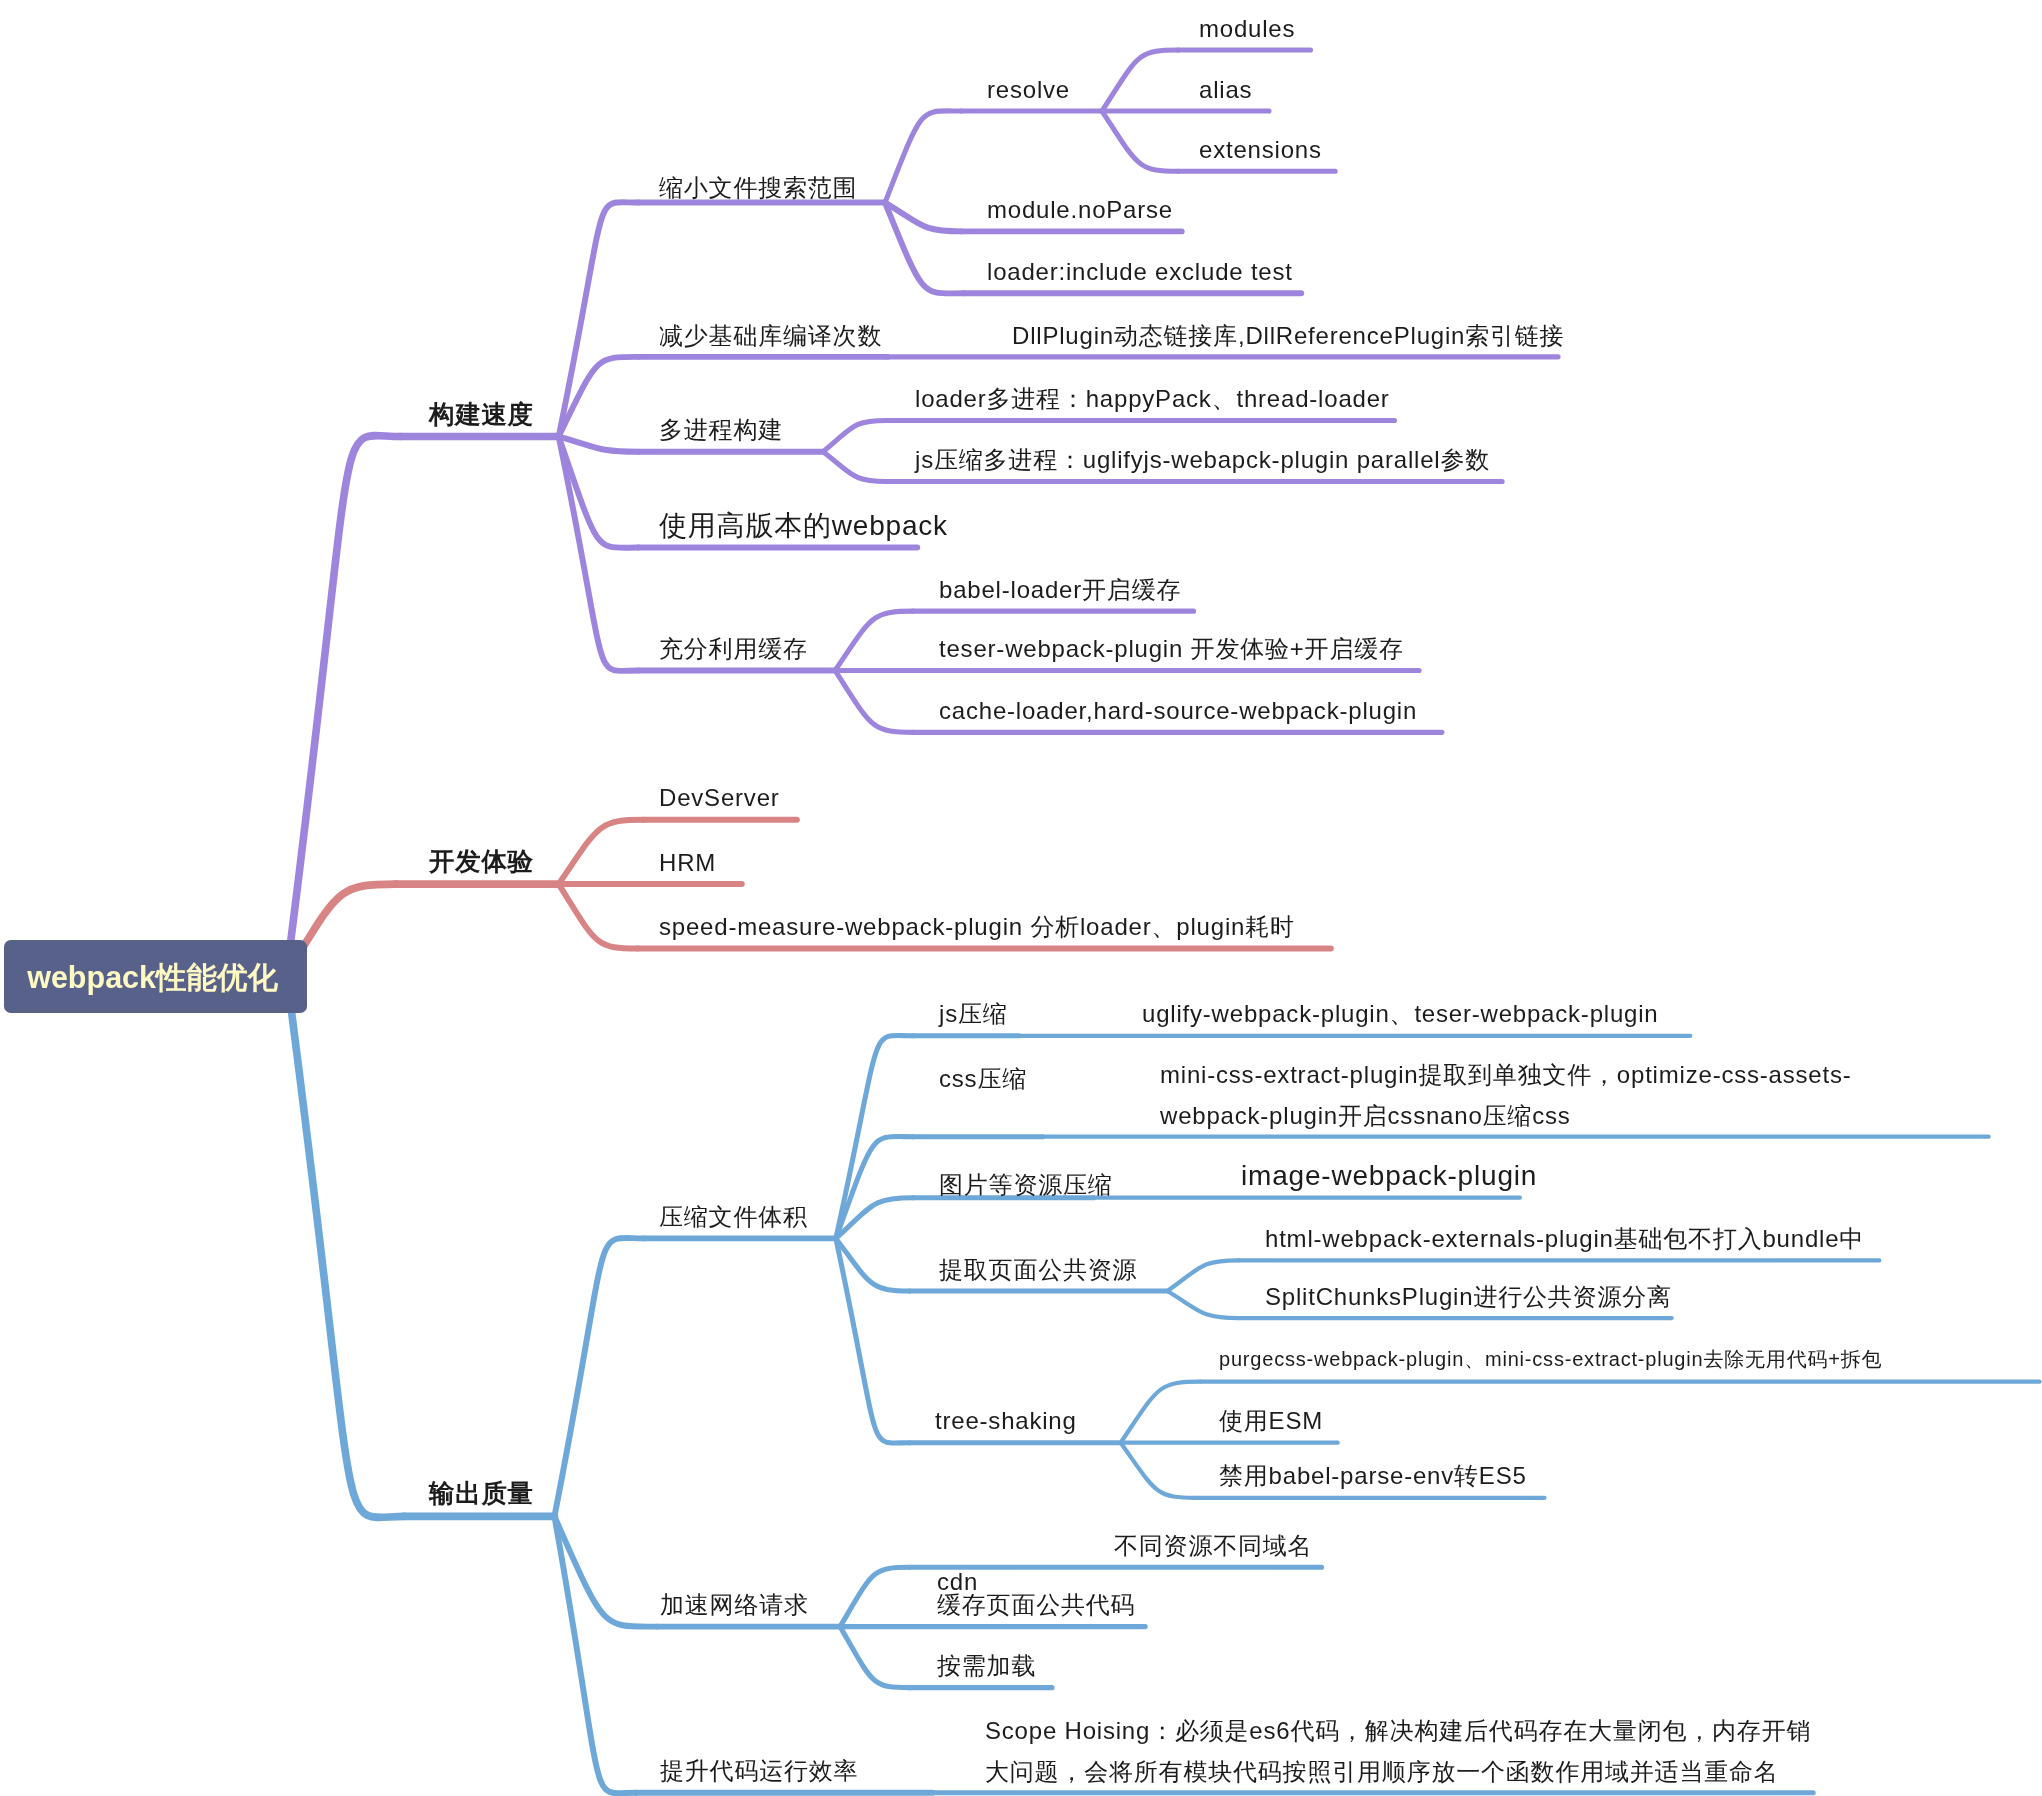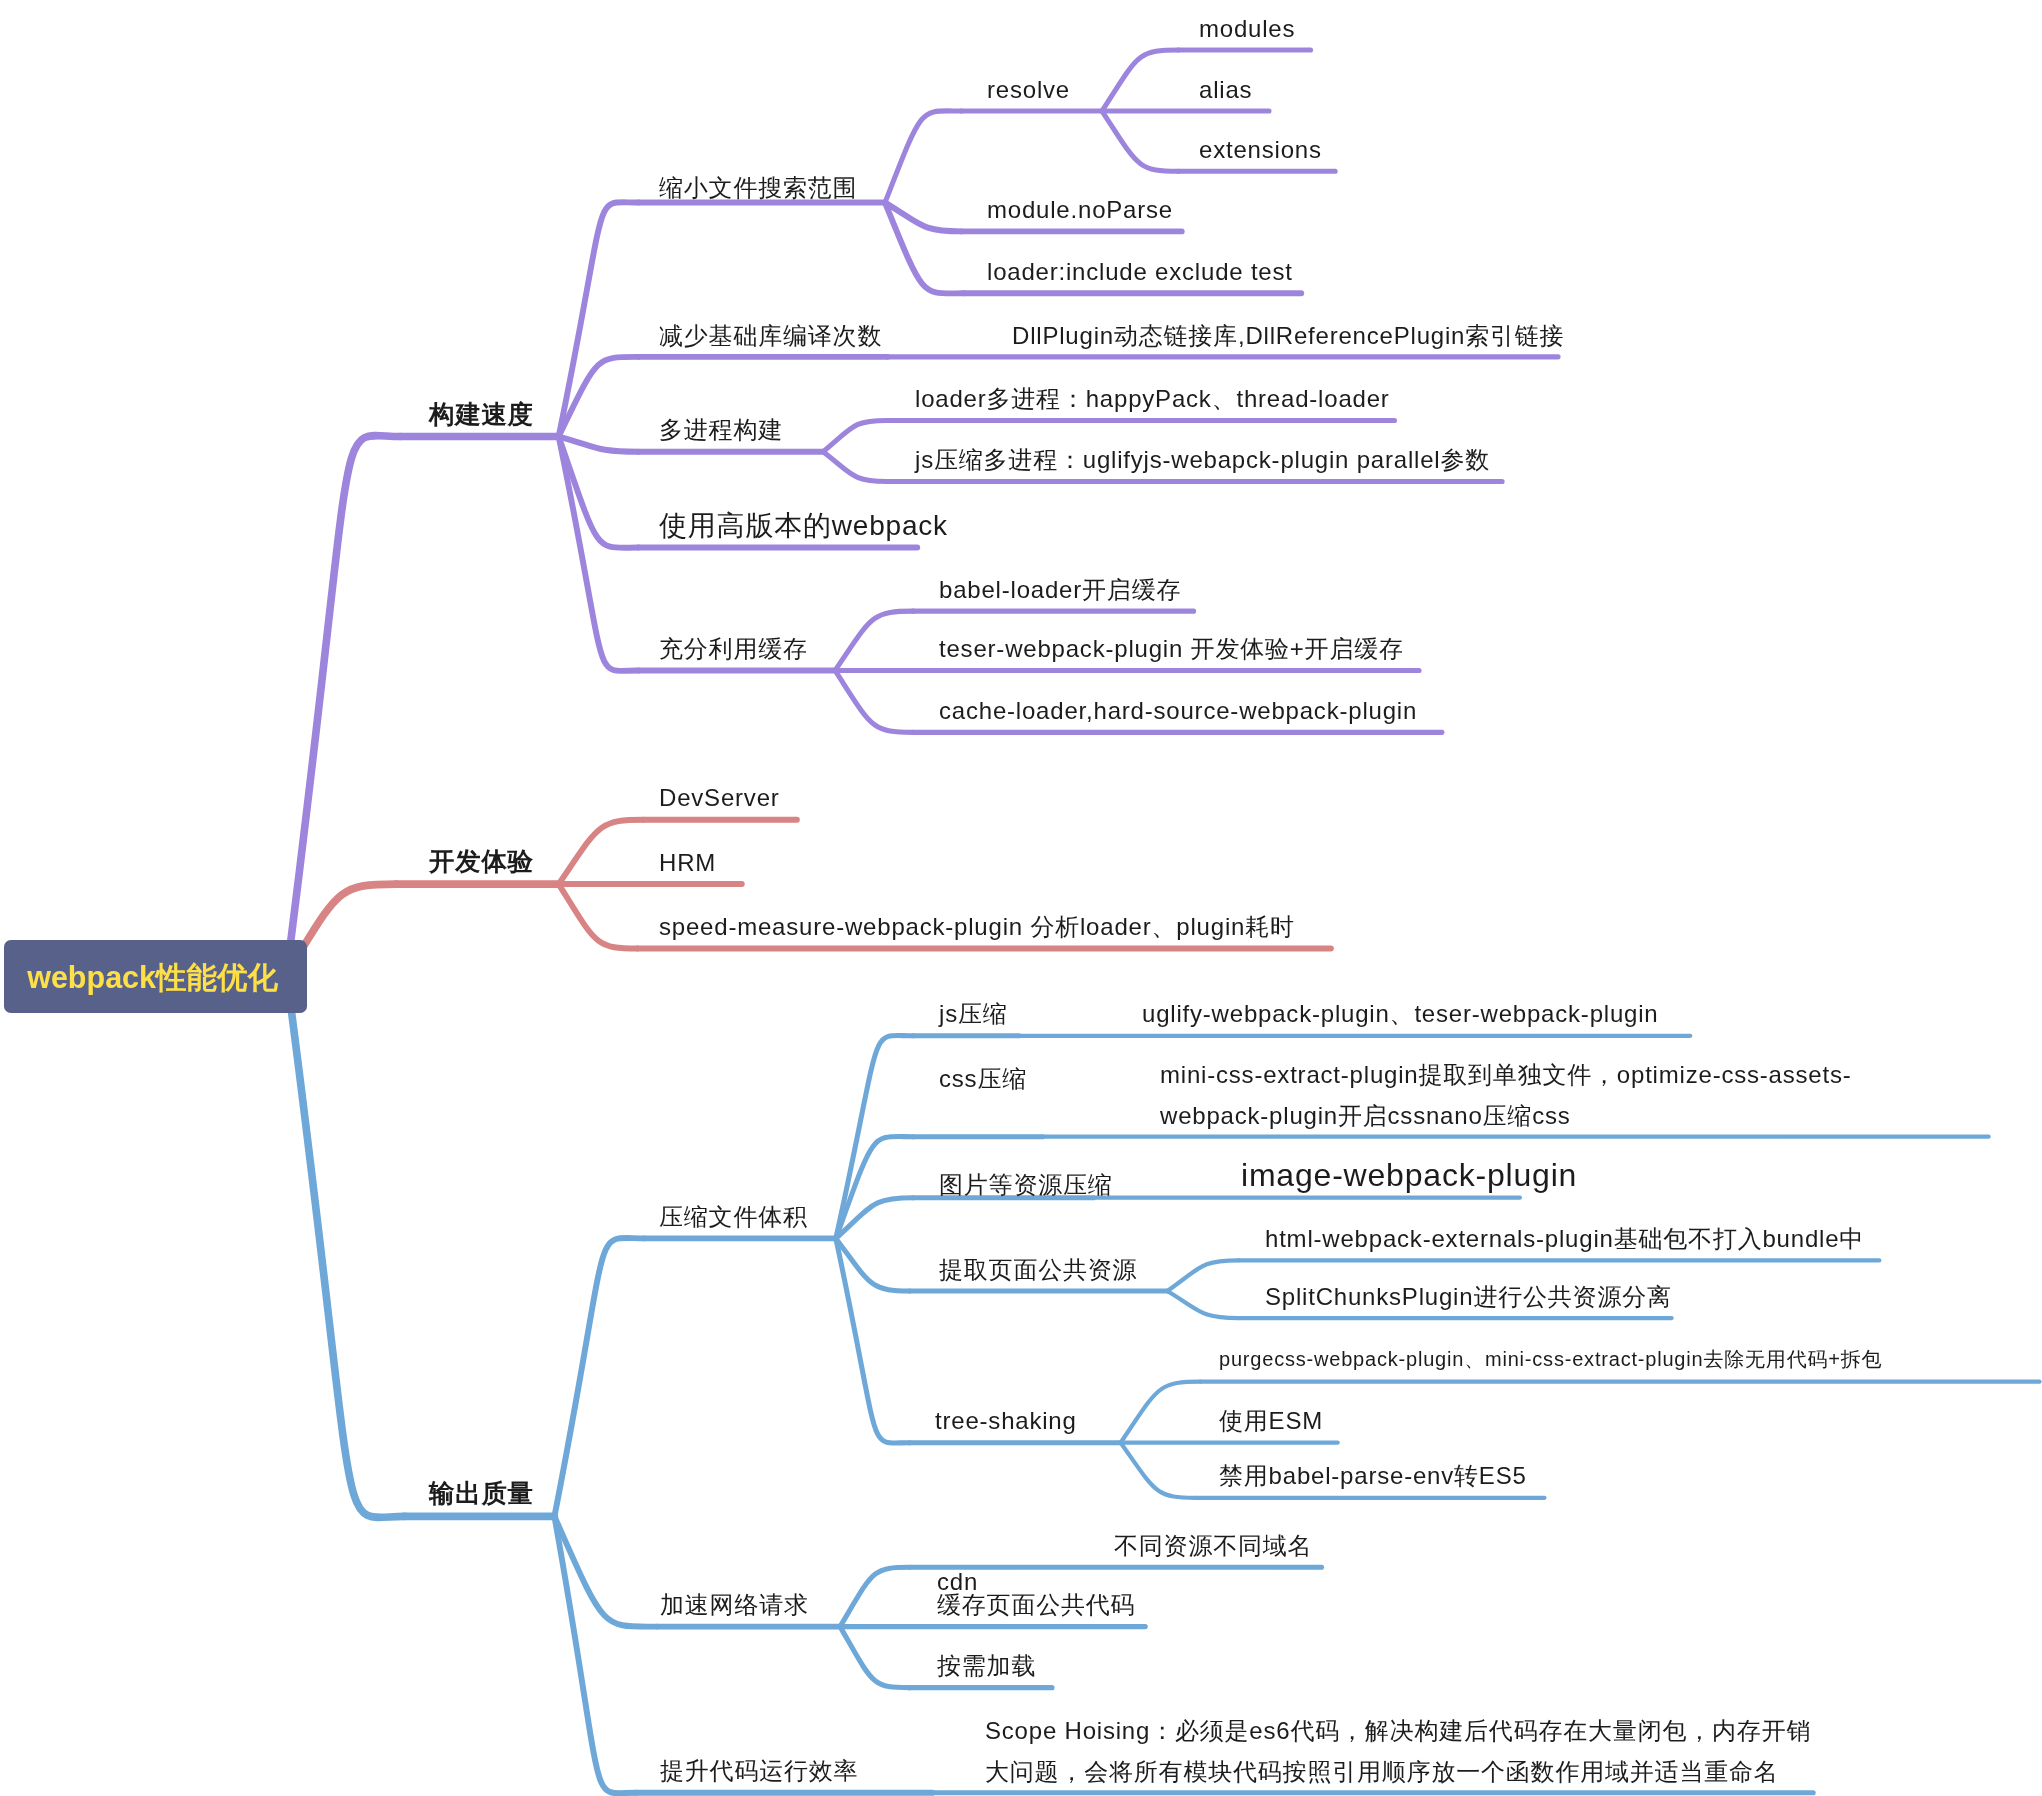--- a/index.html
+++ b/index.html
@@ -4,21 +4,21 @@
 <title>webpack性能优化</title>
 <style>
   html,body{margin:0;padding:0;background:#fff;}
   body{width:2043px;height:1797px;overflow:hidden;
        font-family:"Liberation Sans","DejaVu Sans",sans-serif;
        -webkit-font-smoothing:antialiased;}
   #stage{position:relative;width:2043px;height:1797px;background:#fff;overflow:hidden;}
   #links{position:absolute;left:0;top:0;}
   .lbl{position:absolute;white-space:pre;color:#1c1c1c;letter-spacing:0.8px;}
   .lbl-branch{font-weight:bold;}
-  .root-node{position:absolute;border-radius:6.8px;z-index:5;color:#fde047;font-weight:bold;}
+  .root-node{position:absolute;border-radius:6.8px;z-index:5;color:#fef9c3;font-weight:bold;}
   .root-node span{position:absolute;white-space:pre;letter-spacing:0px;}
 </style>
 </head>
 <body>
 
 <div id="stage">
   <svg id="links" viewBox="0 0 2410 2120" width="2043" height="1797" xmlns="http://www.w3.org/2000/svg">
       <path d="M338 1149 C426.4 457.9,390.3 515.0,472 515" stroke="#9d85dd" stroke-width="9" fill="none" stroke-linecap="round" stroke-linejoin="round"></path>
       <path d="M472 515 L659 515" stroke="#9d85dd" stroke-width="9" fill="none" stroke-linecap="round" stroke-linejoin="round"></path>
       <path d="M659 515 C720.9 214.2,695.7 239.0,753 239" stroke="#9d85dd" stroke-width="7" fill="none" stroke-linecap="round" stroke-linejoin="round"></path>
@@ -123,21 +123,21 @@
       <div class="lbl" style="font-size: 24px; line-height: 31px; left: 659px; top: 847px;">HRM</div>
       <div class="lbl" style="font-size: 24px; line-height: 31px; left: 659px; top: 911px;">speed-measure-webpack-plugin 分析loader、plugin耗时</div>
       <div class="lbl lbl-branch" style="font-size: 25.4px; line-height: 34px; left: 429px; top: 1476px;">输出质量</div>
       <div class="lbl" style="font-size: 24px; line-height: 31px; left: 659px; top: 1201px;">压缩文件体积</div>
       <div class="lbl" style="font-size: 24px; line-height: 31px; left: 939px; top: 998px;">js压缩</div>
       <div class="lbl" style="font-size: 24px; line-height: 31px; left: 1142px; top: 998px;">uglify-webpack-plugin、teser-webpack-plugin</div>
       <div class="lbl" style="font-size: 24px; line-height: 31px; left: 939px; top: 1063px;">css压缩</div>
       <div class="lbl" style="font-size: 24px; line-height: 41px; left: 1160px; top: 1054px;">mini-css-extract-plugin提取到单独文件，optimize-css-assets-
 webpack-plugin开启cssnano压缩css</div>
       <div class="lbl" style="font-size: 24px; line-height: 31px; left: 939px; top: 1160px; margin-top: 9px;">图片等资源压缩</div>
-      <div class="lbl" style="font-size: 32px; line-height: 31px; left: 1241px; top: 1160px;">image-webpack-plugin</div>
+      <div class="lbl" style="font-size: 28px; line-height: 31px; left: 1241px; top: 1160px;">image-webpack-plugin</div>
       <div class="lbl" style="font-size: 24px; line-height: 31px; left: 939px; top: 1254px;">提取页面公共资源</div>
       <div class="lbl" style="font-size: 24px; line-height: 31px; left: 1265px; top: 1223px;">html-webpack-externals-plugin基础包不打入bundle中</div>
       <div class="lbl" style="font-size: 24px; line-height: 31px; left: 1265px; top: 1281px;">SplitChunksPlugin进行公共资源分离</div>
       <div class="lbl" style="font-size: 24px; line-height: 31px; left: 935px; top: 1405px;">tree-shaking</div>
       <div class="lbl" style="font-size: 20px; line-height: 31px; left: 1219px; top: 1344px;">purgecss-webpack-plugin、mini-css-extract-plugin去除无用代码+拆包</div>
       <div class="lbl" style="font-size: 24px; line-height: 31px; left: 1219px; top: 1405px;">使用ESM</div>
       <div class="lbl" style="font-size: 24px; line-height: 31px; left: 1219px; top: 1460px;">禁用babel-parse-env转ES5</div>
       <div class="lbl" style="font-size: 24px; line-height: 31px; left: 660px; top: 1589px;">加速网络请求</div>
       <div class="lbl" style="font-size: 24px; line-height: 31px; left: 937px; top: 1530px; margin-top: 36px;">cdn</div>
       <div class="lbl" style="font-size: 24px; line-height: 31px; left: 1114px; top: 1530px;">不同资源不同域名</div>

